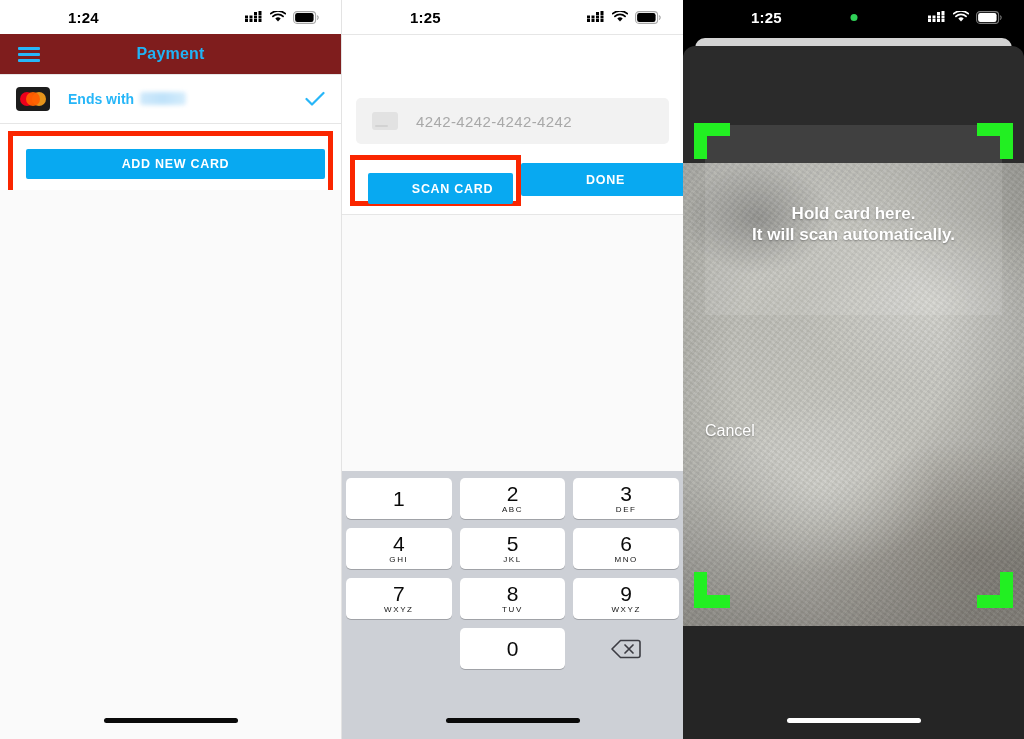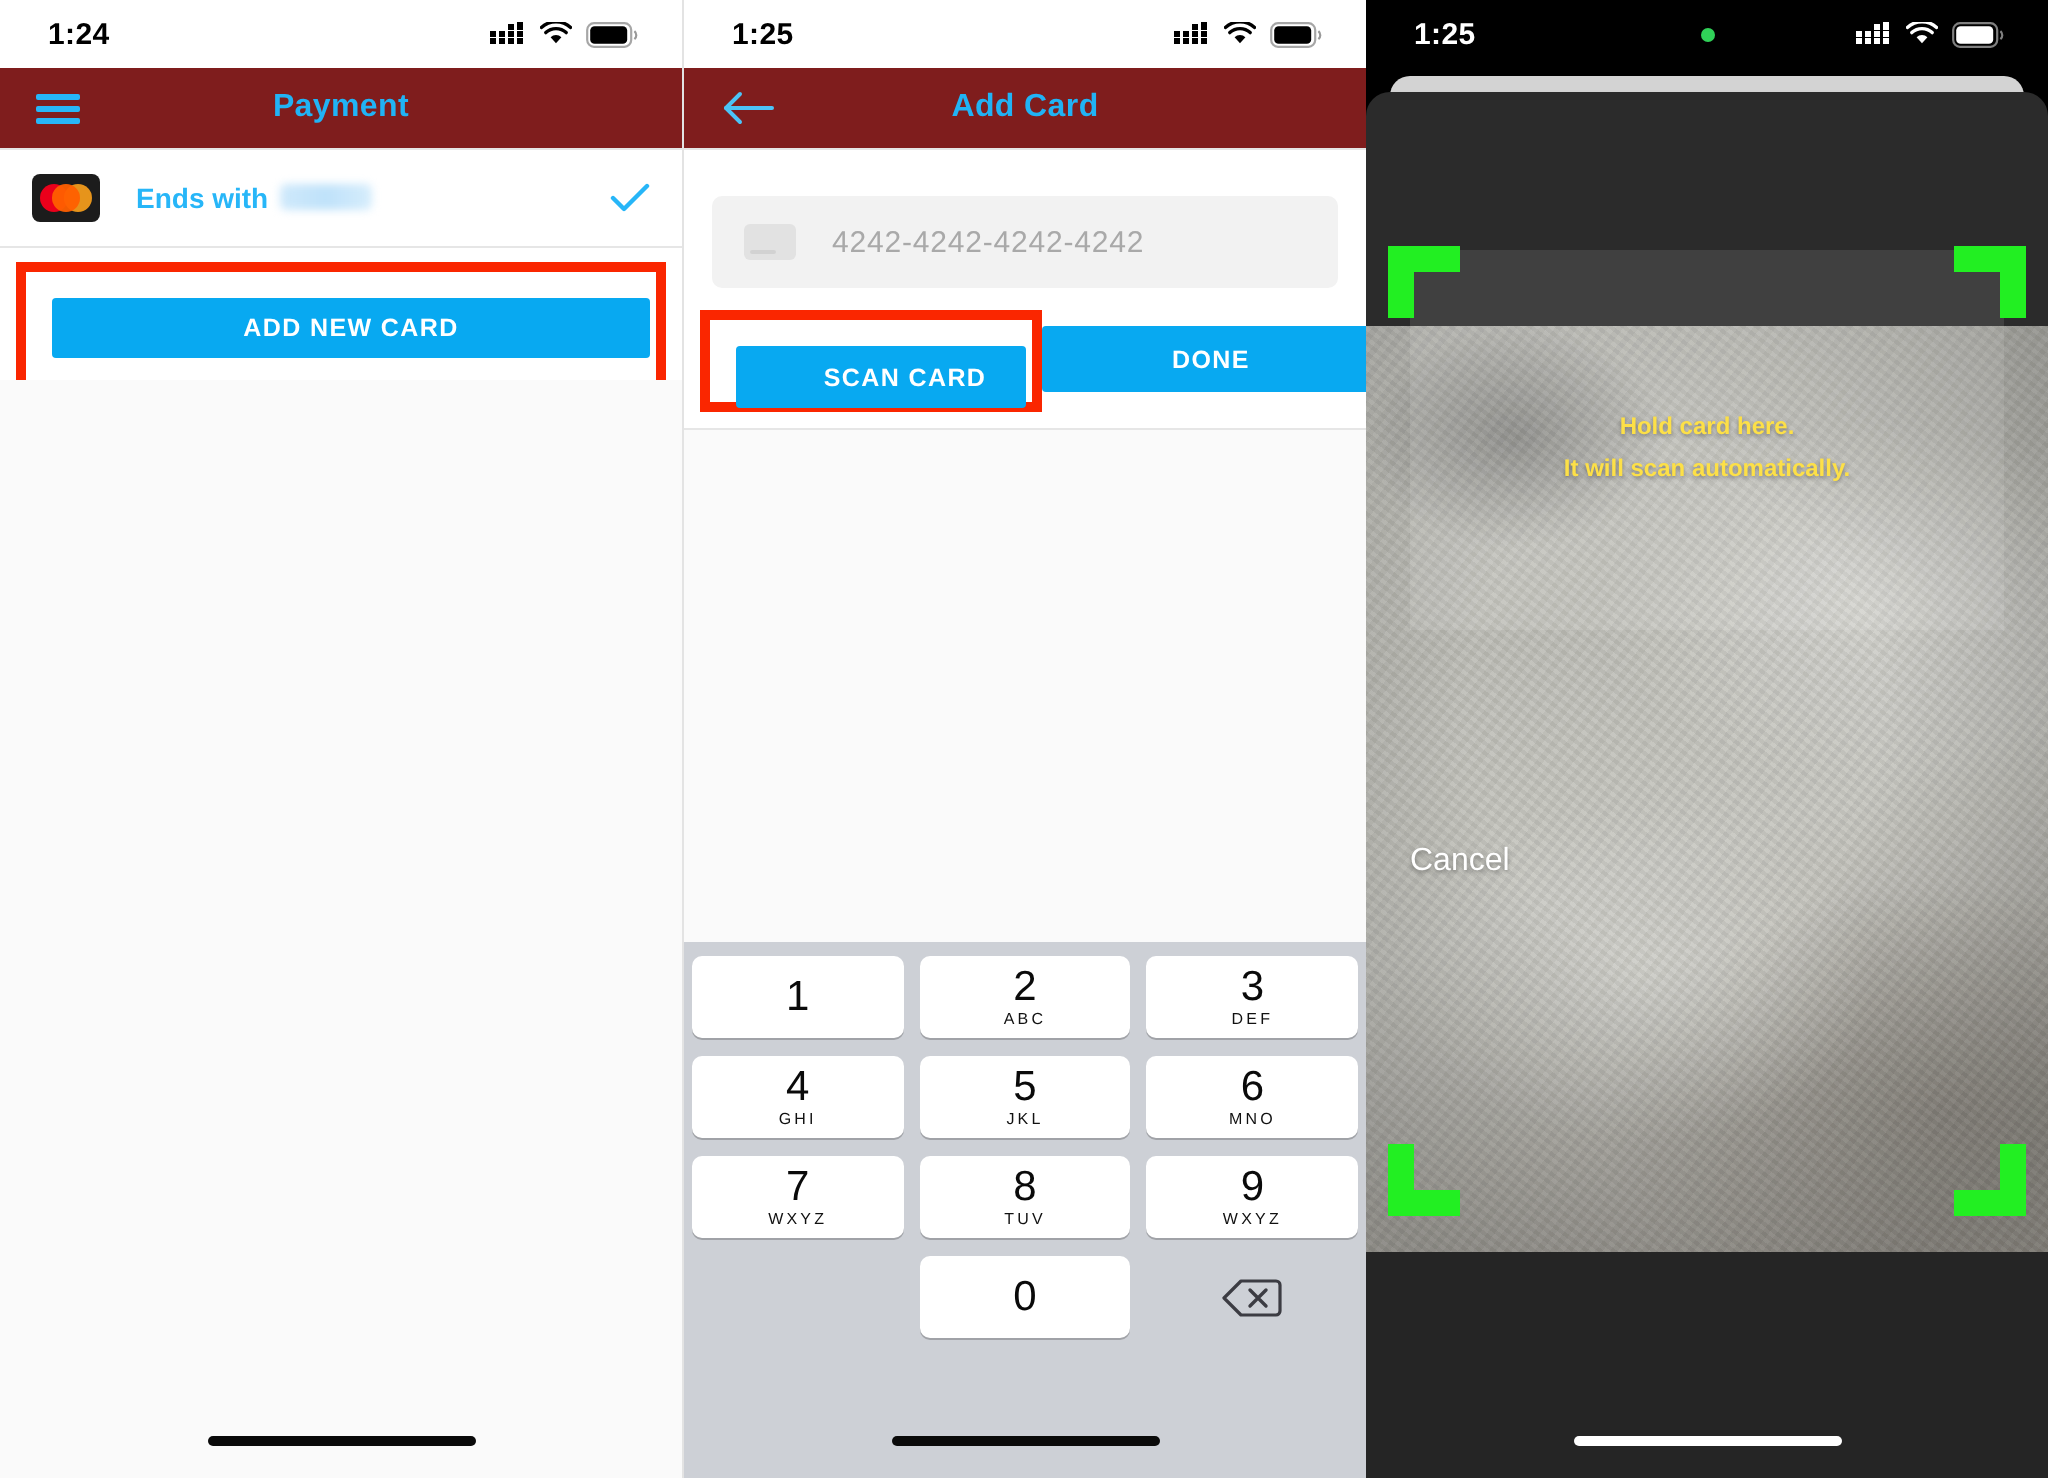--- a/index.html
+++ b/index.html
@@ -16,21 +16,21 @@
   .panel-1 { width: 341px; background:#fff; }
   .panel-2 { width: 342px; background:#fff; border-left: 1px solid #e3e3e3; }
   .panel-3 { width: 341px; background:#000; }
 
   
   .statusbar {
     height: 34px; display: flex; align-items: center;
     justify-content: space-between; padding: 0 22px 0 24px;
     position: relative;
   }
-  .sb-time { font-size: 15px; font-weight: bold; letter-spacing: .2px; color:#000; }
+  .sb-time { font-size: 15px; font-weight: bold; letter-spacing: .2px; color:#000;margin-left:44px; }
   .sb-right { display: flex; align-items: center; gap: 7px; }
 
   
   .ic-cell { display:block; }
   .ic-wifi { display:block; }
   .ic-batt { display:block; }
 
   .panel-3 .sb-time { color:#fff; }
   .sb-green-dot {
     width:7px; height:7px; border-radius:50%; background:#30d158;
@@ -192,21 +192,21 @@
   .c-tl .h { top:0; left:0; } .c-tl .v { top:0; left:0; }
   .c-tr { right:11px; top:123px; }
   .c-tr .h { top:0; right:0; } .c-tr .v { top:0; right:0; }
   .c-bl { left:11px; bottom:131px; }
   .c-bl .h { bottom:0; left:0; } .c-bl .v { bottom:0; left:0; }
   .c-br { right:11px; bottom:131px; }
   .c-br .h { bottom:0; right:0; } .c-br .v { bottom:0; right:0; }
 
   .scan-text {
     position:absolute; left:0; right:0; top:203px; text-align:center;
-    color:#fde047; font-size:12px; font-weight:bold; line-height:21px;
+    color:#ffffff; font-size:17px; font-weight:bold; line-height:21px;
     text-shadow:0 1px 2px rgba(0,0,0,.35);
   }
   .cancel-btn {
     position:absolute; left:22px; top:422px; color:#fff;
     font-size:16px; cursor:pointer; text-shadow:0 1px 2px rgba(0,0,0,.35);
   }
   .cam-bottom {
     position:absolute; top:626px; left:0; right:0; bottom:0; background:#252525;
   }
 </style>
@@ -303,27 +303,20 @@
           <path d="M0.7 2.7 a11 11 0 0 1 14.6 0" stroke="#000" stroke-width="1.7" fill="none" stroke-linecap="round"></path>
         </svg>
         <svg class="ic-batt" width="26" height="13" viewBox="0 0 26 13">
           <rect x="0.6" y="0.6" width="22" height="11.8" rx="3.4" fill="none" stroke="#000" stroke-opacity=".35" stroke-width="1.1"></rect>
           <rect x="2.1" y="2.1" width="18.5" height="8.8" rx="2.2" fill="#000"></rect>
           <path d="M24.2 4.6 a2.6 2.6 0 0 1 0 4" stroke="#000" stroke-opacity=".4" stroke-width="1.1" fill="none"></path>
         </svg>
       </div>
     </div>
 
-    <div class="navbar">
-      <svg class="backarrow" width="28" height="20" viewBox="0 0 28 20">
-        <path d="M26 10 H3" stroke="#4cc3f7" stroke-width="2" stroke-linecap="round"></path>
-        <path d="M10 3 L3 10 L10 17" stroke="#4cc3f7" stroke-width="2" fill="none" stroke-linecap="round" stroke-linejoin="round"></path>
-      </svg>
-      <div class="nav-title">Add Card</div>
-    </div>
     <div class="hairline"></div>
 
     <div class="card-input">
       <span class="card-chip">
           <i></i>
         </span>
       <span class="card-number">4242-4242-4242-4242</span>
     </div>
 
     <div class="hl-box p2-scan-wrap">

